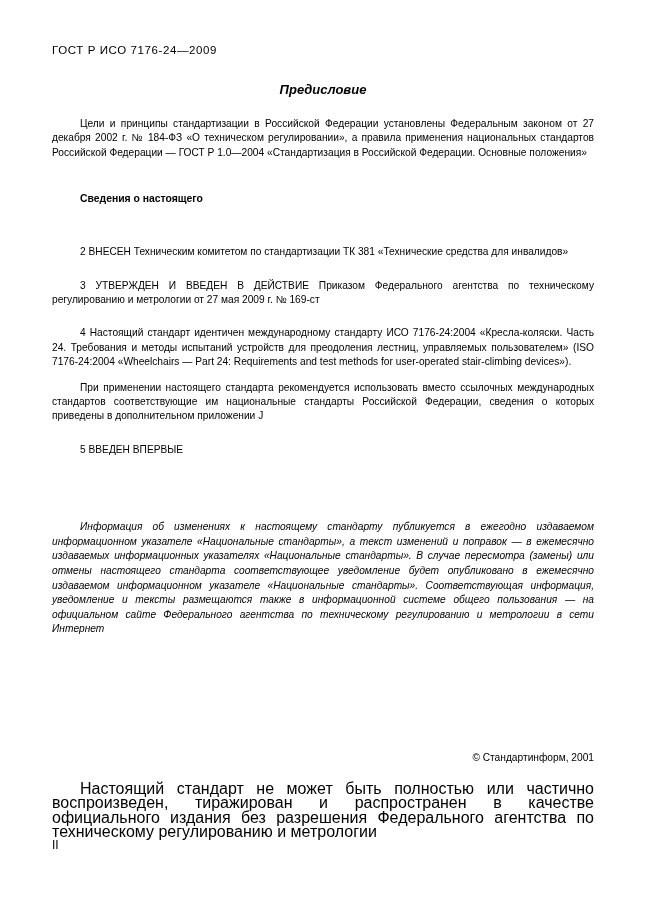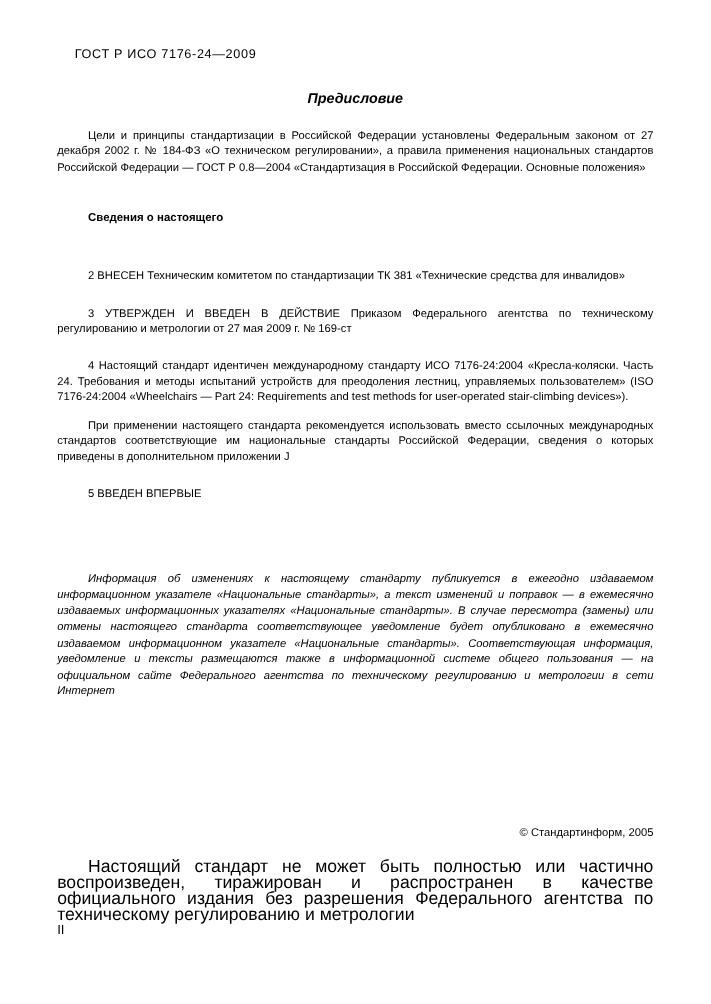--- a/index.html
+++ b/index.html
@@ -26,21 +26,21 @@
   .content {
     position: absolute;
     left: 52px;
     top: 44px;
     width: 542px;
   }
   .doc-header {
     font-size: 11.5px;
     letter-spacing: 0.6px;
     font-weight: 400;
-    margin: 0 0 26px 16px;
+    margin: 0 0 26px 0;
   }
   .doc-title {
     text-align: center;
     font-size: 13px;
     font-weight: bold;
     margin: 0 0 20px 0;
     font-style: italic;
   }
   p.para {
     font-size: 10.2px;
@@ -101,21 +101,21 @@
 <body>
 
 <div class="page">
 
   <div class="content">
 
     <div class="doc-header">ГОСТ Р ИСО 7176-24—2009</div>
 
     <div class="doc-title">Предисловие</div>
 
-    <p class="para">Цели и принципы стандартизации в Российской Федерации установлены Федеральным законом от 27 декабря 2002 г. № 184-ФЗ «О техническом регулировании», а правила применения национальных стандартов Российской Федерации — ГОСТ Р 0.8—2004 «Стандартизация в Российской Федерации. Основные положения»</p>
+    <p class="para">Цели и принципы стандартизации в Российской Федерации установлены Федеральным законом от 27 декабря 2002 г. № 184-ФЗ «О техническом регулировании», а правила применения национальных стандартов Российской Федерации — ГОСТ Р 1.0—2004 «Стандартизация в Российской Федерации. Основные положения»</p>
 
     <div class="gap-mid"></div>
 
     <div class="section-head">Сведения о настоящего</div>
 
     <div class="gap-mid"></div>
 
 
     <div style="height:8px"></div>
 
@@ -135,19 +135,19 @@
 
     <p class="para">5 ВВЕДЕН ВПЕРВЫЕ</p>
 
     <div class="gap-large"></div>
     <div style="height:18px"></div>
 
     <p class="italic-block">Информация об изменениях к настоящему стандарту публикуется в ежегодно издаваемом информационном указателе «Национальные стандарты», а текст изменений и поправок — в ежемесячно издаваемых информационных указателях «Национальные стандарты». В случае пересмотра (замены) или отмены настоящего стандарта соответствующее уведомление будет опубликовано в ежемесячно издаваемом информационном указателе «Национальные стандарты». Соответствующая информация, уведомление и тексты размещаются также в информационной системе общего пользования — на официальном сайте Федерального агентства по техническому регулированию и метрологии  в сети Интернет</p>
 
   </div>
 
-  <div class="copyright">© Стандартинформ, 2005</div>
+  <div class="copyright">© Стандартинформ, 2001</div>
 
   <div class="footer-note">Настоящий стандарт не может быть полностью или частично воспроизведен, тиражирован и распространен в качестве официального издания без разрешения Федерального агентства по техническому регулированию и метрологии</div>
 
   <div class="page-number">II</div>
 
 </div>
 
 </body></html>

